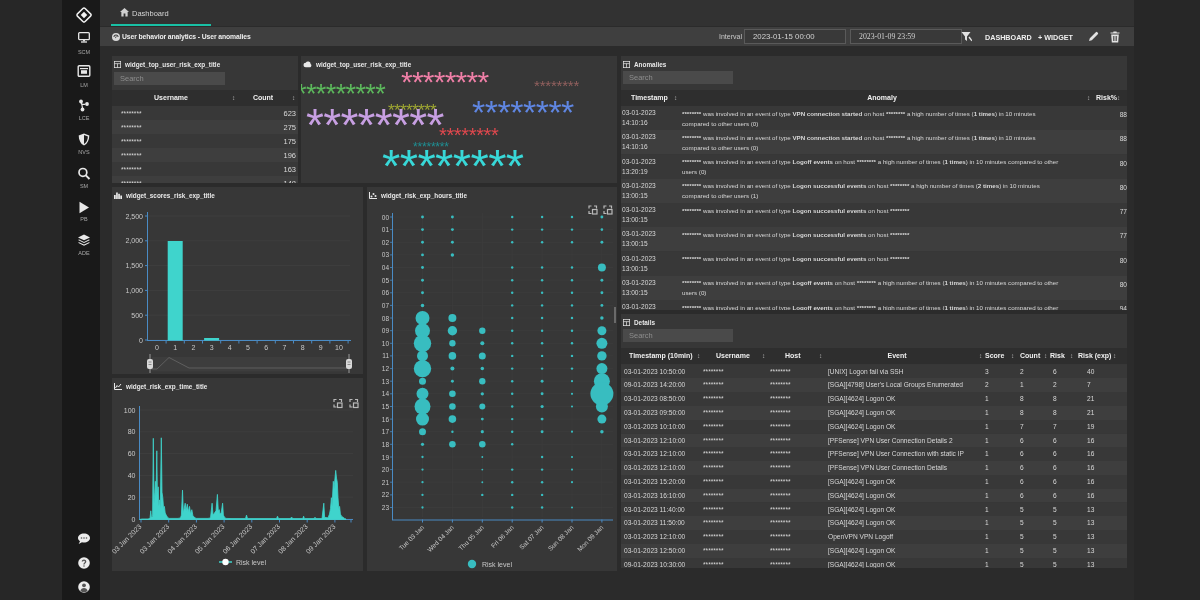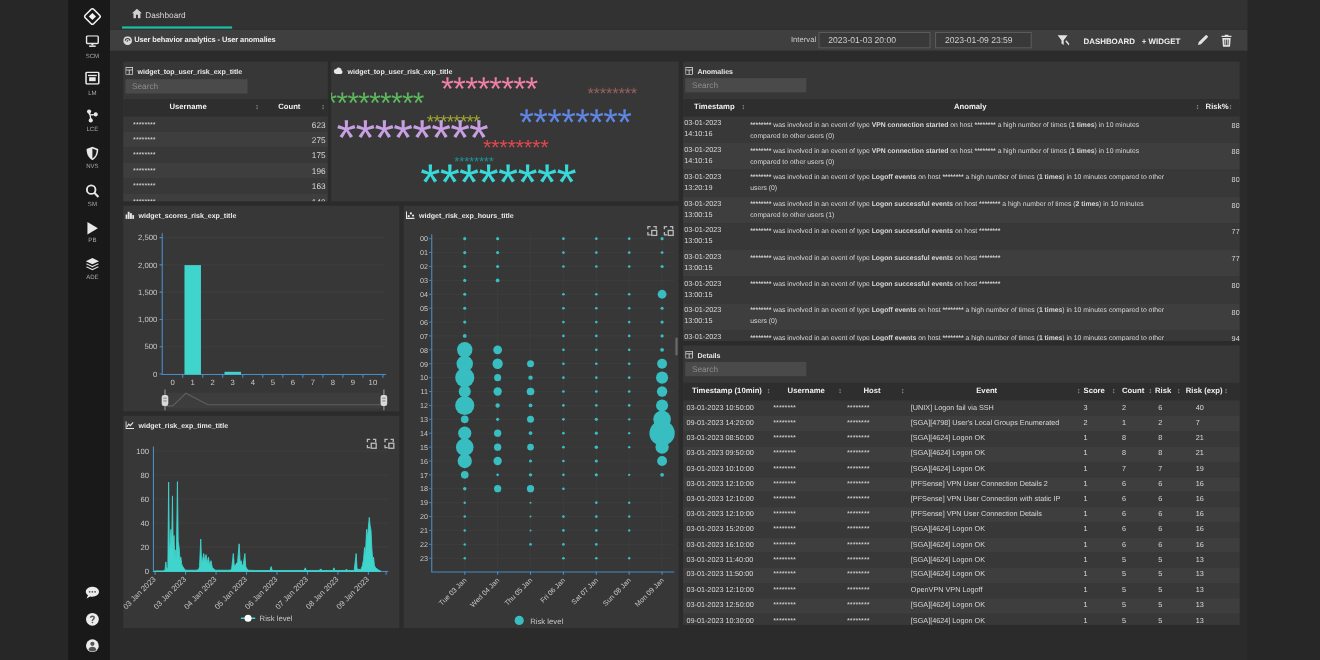--- a/index.html
+++ b/index.html
@@ -34,22 +34,22 @@
   <div class="abs" style="left:11px;top:24px;width:100px;height:2px;background:#19c0a5;"></div>
 </div>
 <div id="subbar">
   <svg class="abs" style="left:12px;top:5.5px" width="8" height="8" viewBox="0 0 12 12">
       <circle cx="6" cy="6" r="6" fill="#d8d8d8"></circle>
       <path d="M6 2.2 A3.8 3.8 0 0 0 2.2 6 L3.6 6 A2.4 2.4 0 0 1 8.4 6 L9.8 6 A3.8 3.8 0 0 0 6 2.2 Z" fill="#414141"></path>
       <rect x="5.4" y="4.6" width="1.2" height="3.4" rx="0.6" fill="#414141" transform="rotate(35 6 6)"></rect>
     </svg>
   <div class="abs" style="left:22px;top:6px;font-size:6.8px;font-weight:700;letter-spacing:-0.1px;color:#efefef;">User behavior analytics - User anomalies</div>
   <div class="abs" style="left:619px;top:6px;font-size:7px;color:#c9c9c9;">Interval</div>
-  <div class="abs" style="left:644px;top:2px;width:102px;height:15px;background:#393939;border:1px solid #5a5a5a;color:#d2d2d2;font-size:7.8px;line-height:14px;padding-left:8px;">2023-01-03 20:00</div>
-  <div class="abs" style="left:750px;top:2px;width:88px;height:15px;background:#393939;border:1px solid #5a5a5a;color:#d2d2d2;font-size:7.8px;line-height:14px;padding-left:8px;">2023-01-09 23:59</div>
+  <div class="abs" style="left:644px;top:2px;width:102px;height:15px;background:#393939;border:1px solid #5a5a5a;color:#d2d2d2;font-size:7.8px;line-height:14px;padding-left:8px;">2023-01-15 00:00</div>
+  <div class="abs" style="left:750px;top:2px;width:112px;height:15px;background:#393939;border:1px solid #5a5a5a;color:#d2d2d2;font-size:7.8px;line-height:14px;padding-left:8px;font-family:Liberation Serif, serif;">2023-01-09 23:59</div>
   <svg class="abs" style="left:860px;top:4px" width="12" height="12" viewBox="0 0 12 12">
       <path d="M1.5 1 L10.5 1 L7 5.5 L7 10 L5 8.6 L5 5.5 Z" fill="#e2e2e2"></path>
       <line x1="9" y1="6" x2="12" y2="9.8" stroke="#e2e2e2" stroke-width="1.4"></line>
     </svg>
   <div class="abs" style="left:885px;top:6px;font-size:7.2px;font-weight:700;color:#f0f0f0;">DASHBOARD</div>
   <div class="abs" style="left:938px;top:6px;font-size:7.2px;font-weight:700;color:#f0f0f0;">+ WIDGET</div>
   <svg class="abs" style="left:988px;top:4px" width="11" height="11" viewBox="0 0 11 11">
       <path d="M1 10 L1.8 7.2 L7.8 1.2 A1 1 0 0 1 9.3 1.2 L9.8 1.7 A1 1 0 0 1 9.8 3.2 L3.8 9.2 Z" fill="#e2e2e2"></path>
     </svg>
   <svg class="abs" style="left:1010px;top:4px" width="10" height="12" viewBox="0 0 10 12">

